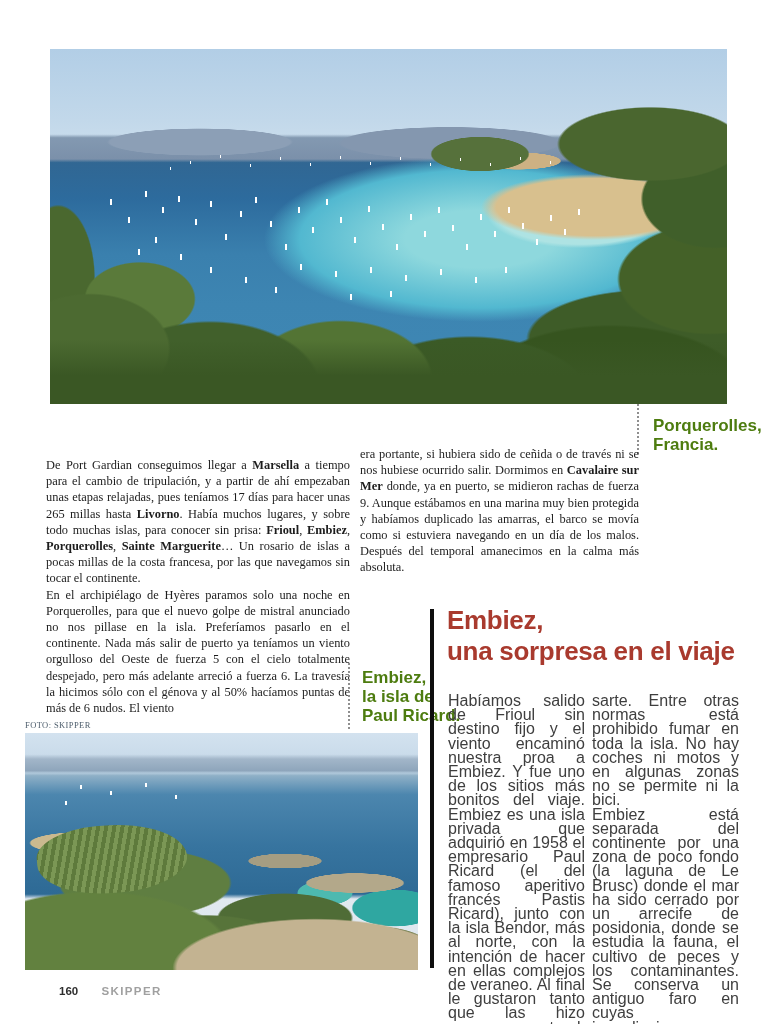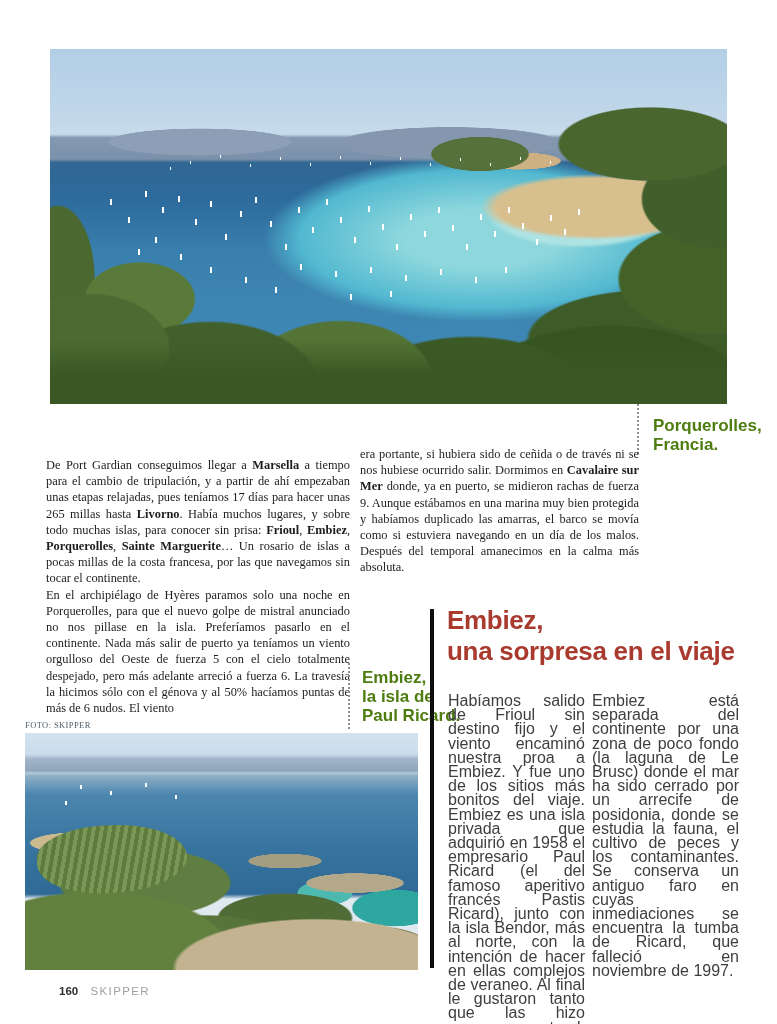--- a/index.html
+++ b/index.html
@@ -105,21 +105,21 @@
       linear-gradient(180deg, #d3e2ef 0%, #c3d7e7 16%, #e8eef4 20%, #dde6ee 100%);}
   .vineyard{position:absolute;left:12px;top:92px;width:150px;height:68px;
     border-radius:45% 60% 50% 55%;transform:rotate(-5deg);
     background:repeating-linear-gradient(105deg, #7b9755 0 4px, #5e7a3c 4px 8px);}
   .bp-boats{position:absolute;left:0;top:0;width:2px;height:4px;
     box-shadow:55px 52px #fff,85px 58px #fff,120px 50px #fff,40px 68px #fff,150px 62px #fff;}
 
   
   .footer{position:absolute;left:52px;top:985px;font-size:11.5px;}
   .pageno{font-weight:bold;color:#2e2e2e;margin-left:7px;}
-  .mag{color:#a0a0a0;letter-spacing:1.4px;margin-left:9px;}
+  .mag{color:#a0a0a0;letter-spacing:1.4px;margin-left:20px;font-weight:bold;}
 </style>
 </head>
 <body>
 
 <div class="page">
 
   <div class="top-photo">
     <div class="boats"></div>
     <div class="boats-far"></div>
   </div>
@@ -144,20 +144,21 @@
 Paul Ricard.</div>
 
   <div class="vbar"></div>
   <div class="red-title" style="color: rgb(169, 58, 46);">Embiez,
 una sorpresa en el viaje</div>
 
   <div class="sidecol colA">
     <p>Habíamos salido de Frioul sin destino fijo y el viento encaminó nuestra proa a Embiez. Y fue uno de los sitios más bonitos del viaje. Embiez es una isla privada que adquirió en 1958 el empresario Paul Ricard (el del famoso aperitivo francés Pastis Ricard), junto con la isla Bendor, más al norte, con la intención de hacer en ellas complejos de veraneo. Al final le gustaron tanto que las hizo reserva natural. Tiene un reglamento de régimen interior que en el caso de no cumplir pueden expul-</p>
   </div>
   <div class="sidecol colB">
+    <p>sarte. Entre otras normas está prohibido fumar en toda la isla. No hay coches ni motos y en algunas zonas no se permite ni la bici.</p>
     <p>Embiez está separada del continente por una zona de poco fondo (la laguna de Le Brusc) donde el mar ha sido cerrado por un arrecife de posidonia, donde se estudia la fauna, el cultivo de peces y los contaminantes. Se conserva un antiguo faro en cuyas inmediaciones se encuentra la tumba de Ricard, que falleció en noviembre de 1997.</p>
   </div>
 
   <div class="credit">FOTO: SKIPPER</div>
   <div class="bottom-photo">
     <div class="vineyard"></div>
     <div class="bp-boats"></div>
   </div>
 
   <div class="footer">

